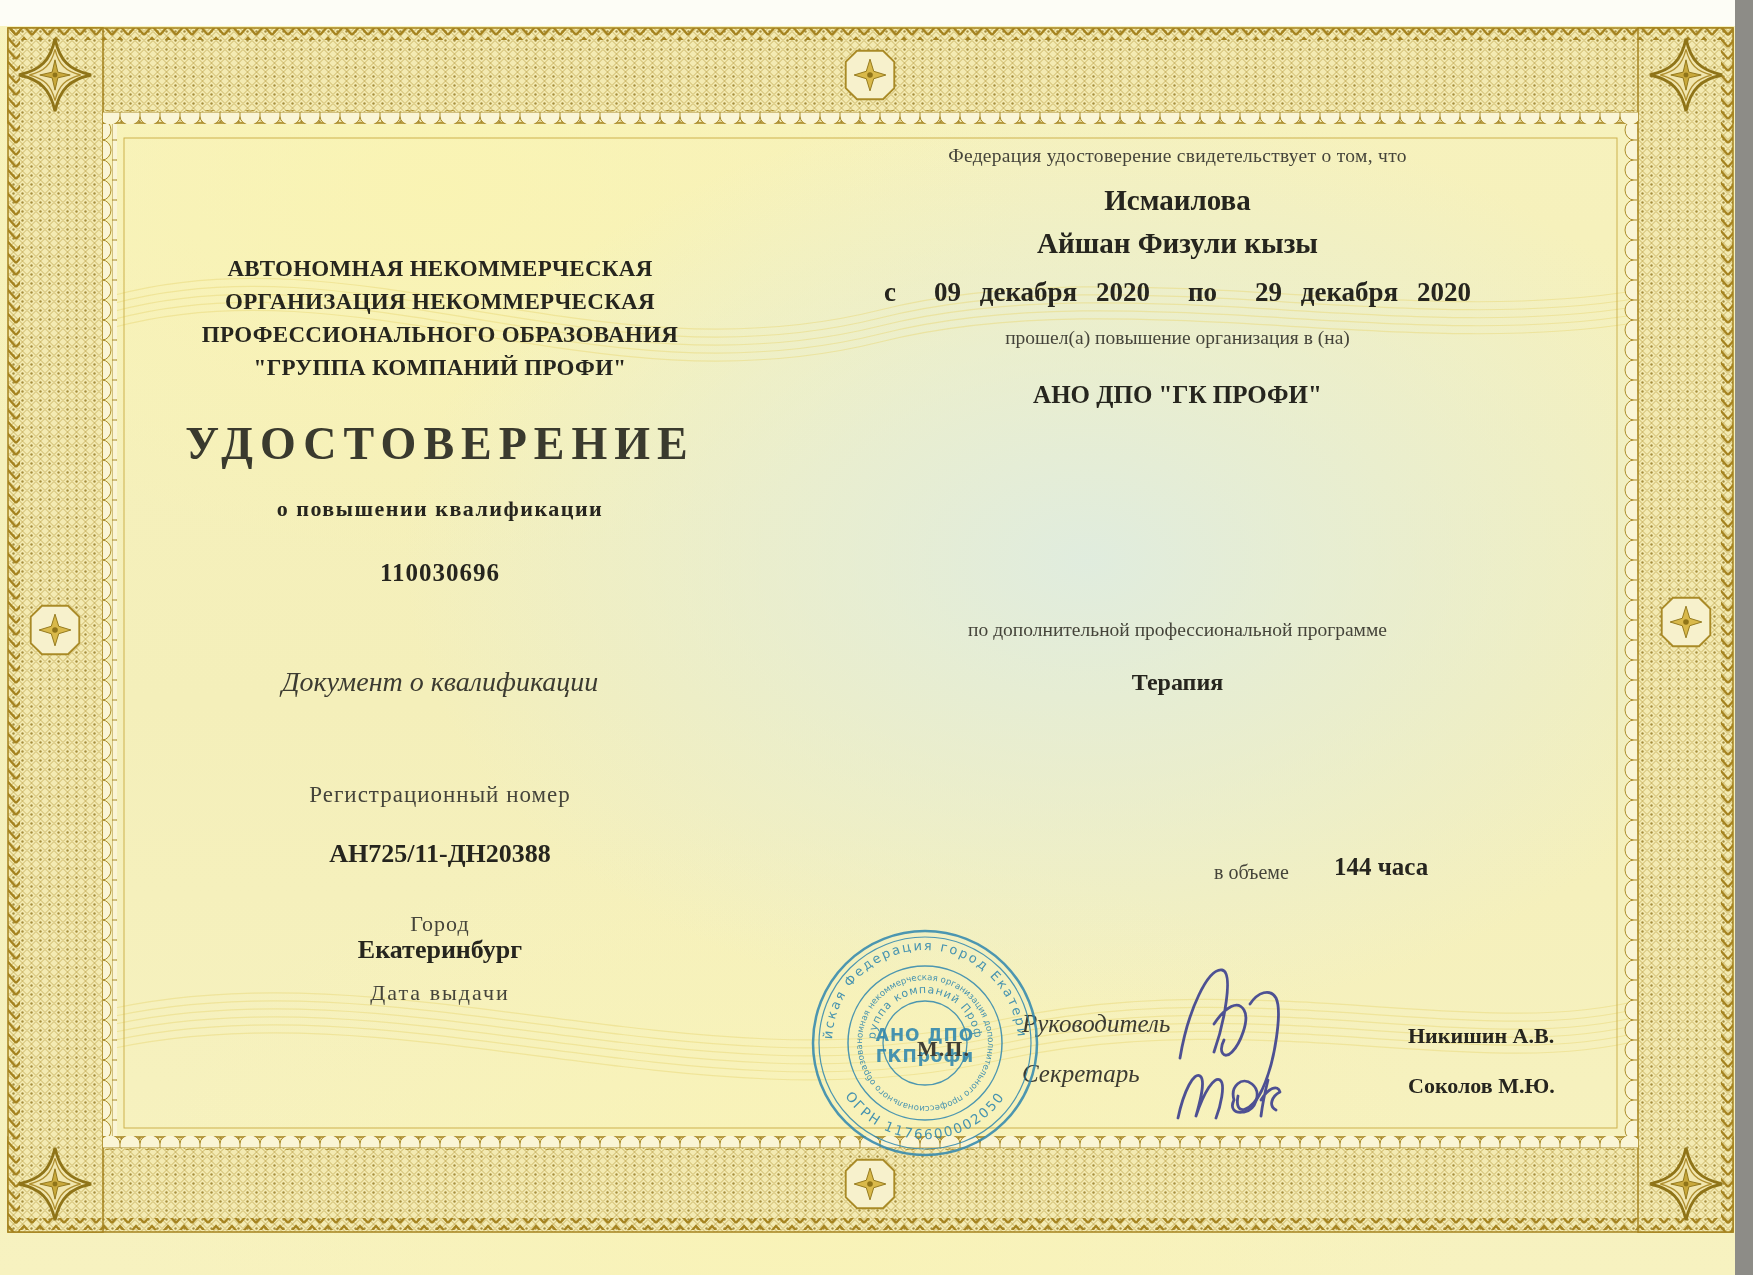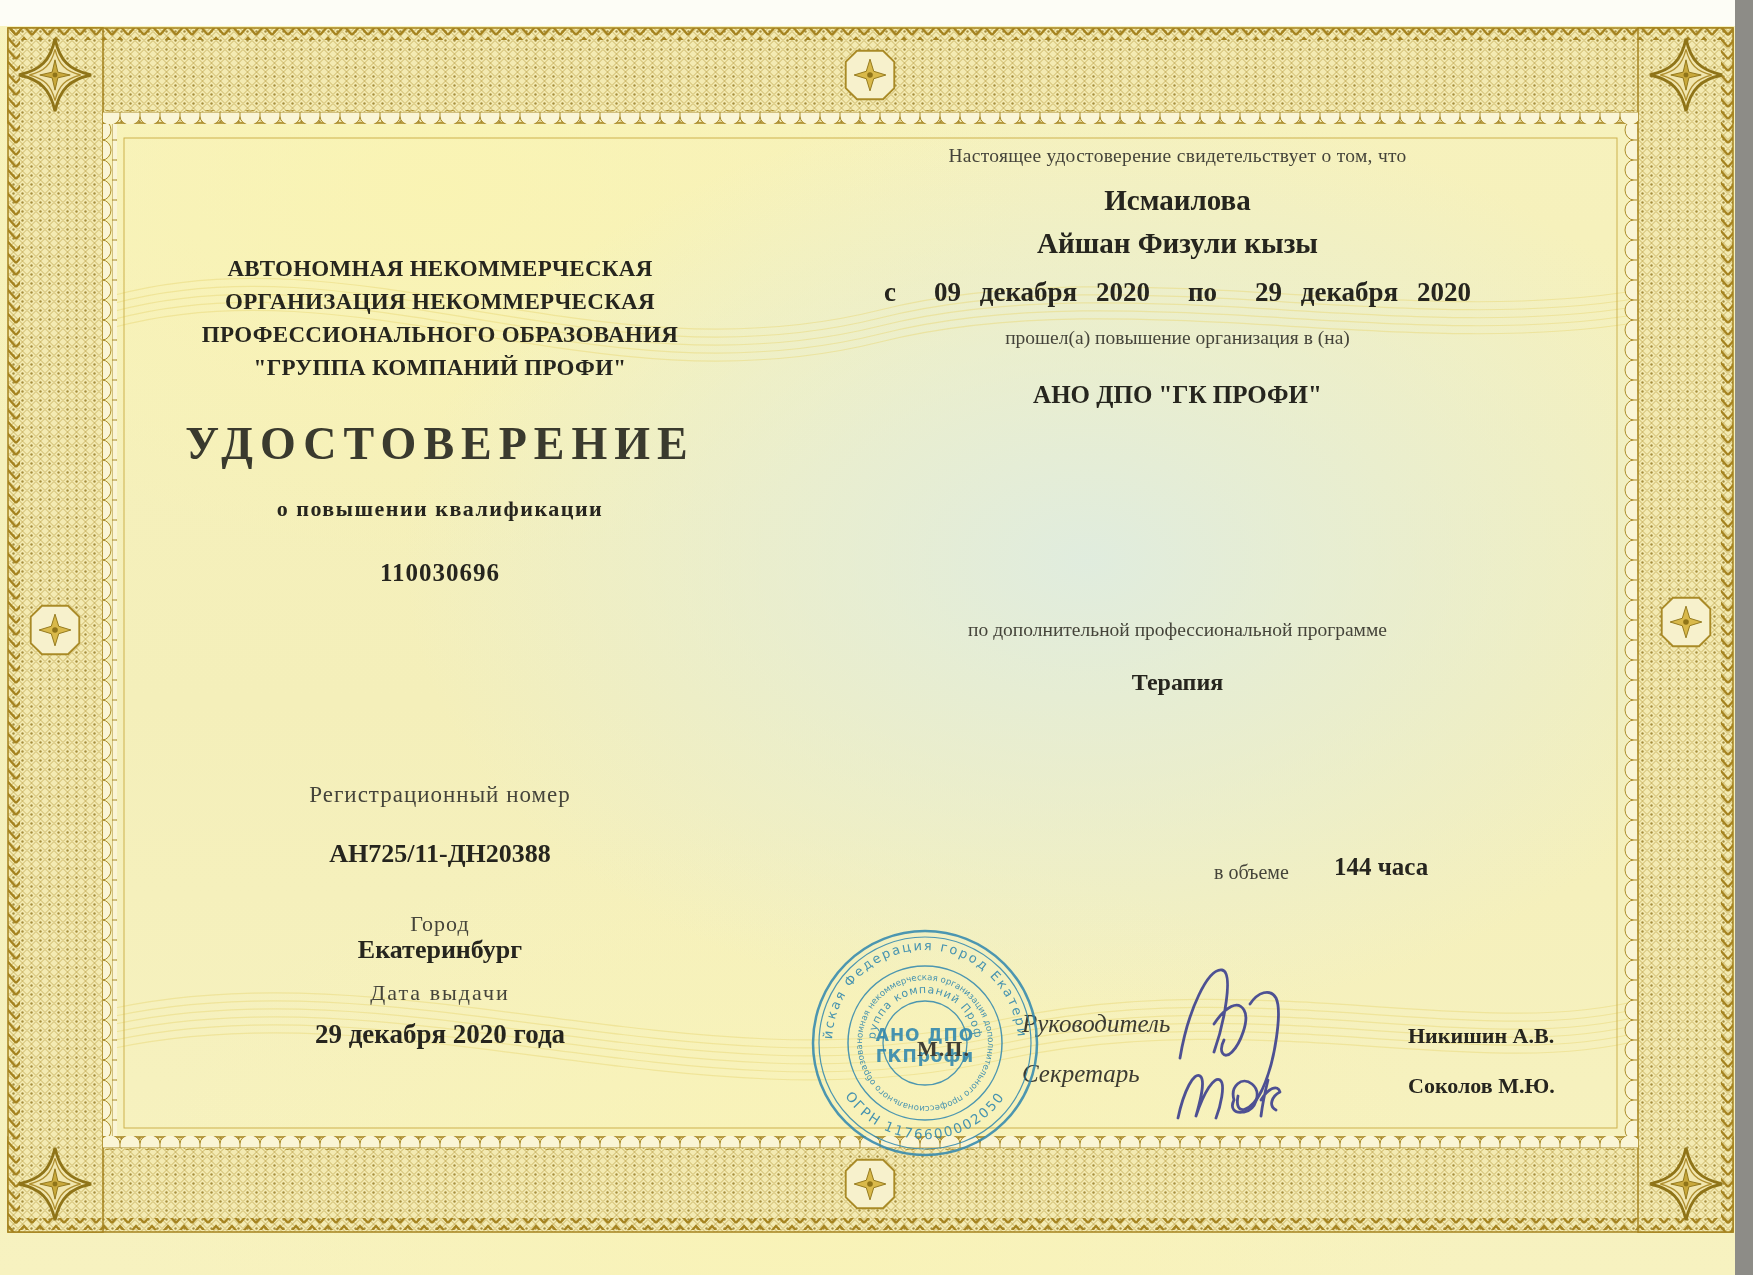--- a/index.html
+++ b/index.html
@@ -141,28 +141,28 @@
 
   <div class="txt lc t-org">
     <div>АВТОНОМНАЯ НЕКОММЕРЧЕСКАЯ</div>
     <div>ОРГАНИЗАЦИЯ НЕКОММЕРЧЕСКАЯ</div>
     <div>ПРОФЕССИОНАЛЬНОГО ОБРАЗОВАНИЯ</div>
     <div>"ГРУППА КОМПАНИЙ ПРОФИ"</div>
   </div>
   <div class="txt lc t-title">УДОСТОВЕРЕНИЕ</div>
   <div class="txt lc t-subtitle">о повышении квалификации</div>
   <div class="txt lc t-number">110030696</div>
+  <div class="txt lc t-dockind">Документ о квалификации</div>
   <div class="txt lc t-reglabel label">Регистрационный номер</div>
   <div class="txt lc t-regnum">АН725/11-ДН20388</div>
   <div class="txt lc t-citylabel label">Город</div>
   <div class="txt lc t-city">Екатеринбург</div>
   <div class="txt lc t-datelabel label">Дата выдачи</div>
-  <div class="txt lc t-date">29 декабря 2020 года</div>
-
-  <div class="txt rc t-intro label">Настоящее удостоверение свидетельствует о том, что</div>
+
+  <div class="txt rc t-intro label">Федерация удостоверение свидетельствует о том, что</div>
   <div class="txt rc t-lastname">Исмаилова</div>
   <div class="txt rc t-name">Айшан Физули кызы</div>
   <div class="txt rc t-period">
     <span>с</span>
     <span>09 декабря 2020</span>
     <span>по</span>
     <span>29 декабря 2020</span>
   </div>
   <div class="txt rc t-action label">прошел(а) повышение организация в (на)</div>
   <div class="txt rc t-institution">АНО ДПО "ГК ПРОФИ"</div>

